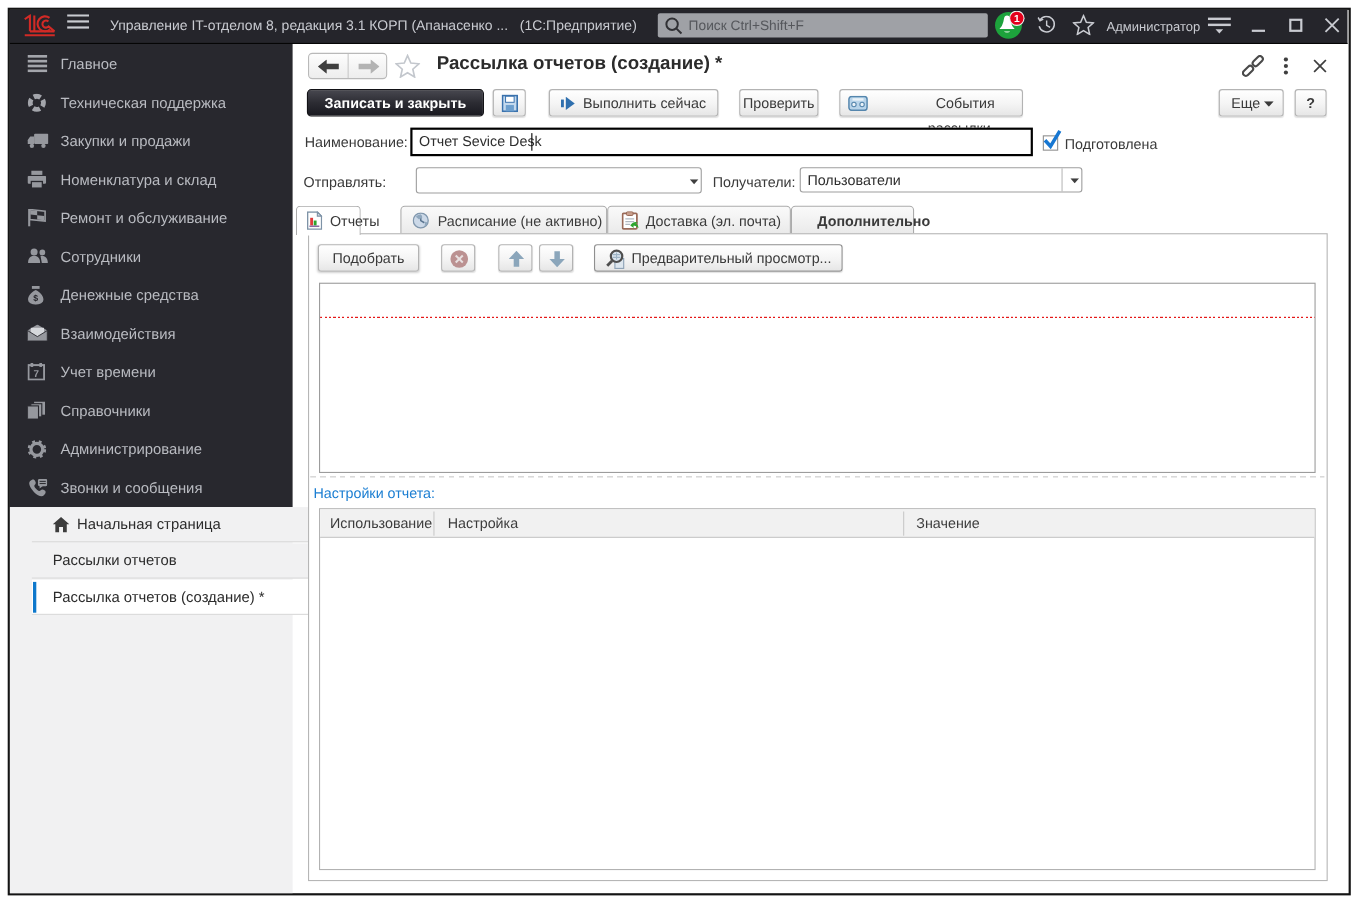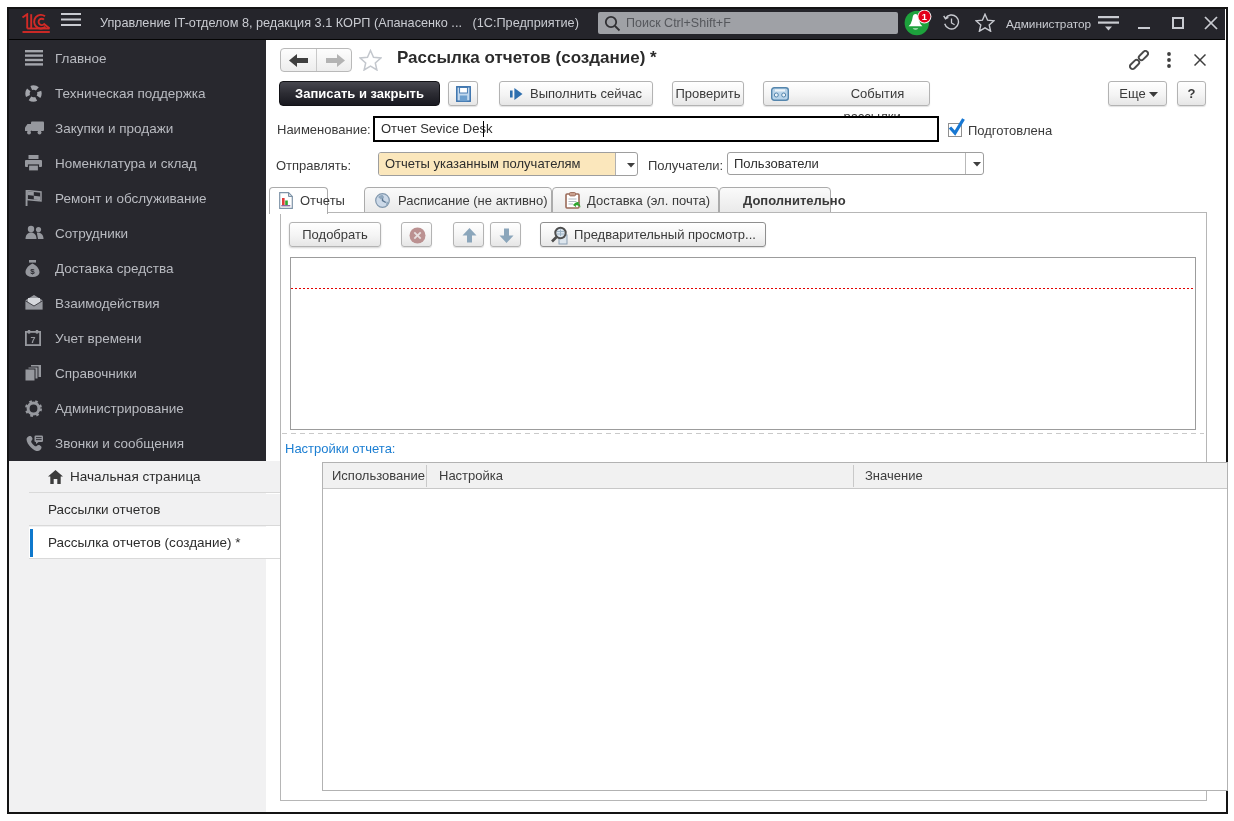--- a/index.html
+++ b/index.html
@@ -154,21 +154,21 @@
     <div class="txt">Сотрудники</div>
   </div>
 <div class="sbitem" style="left:9px;top:251px;">
     <svg width="15" height="17" viewBox="0 0 15 17">
       <g fill="#96989e">
         <rect x="4" y="0" width="7" height="2.6"></rect>
         <path d="M7.5 3.6 C2.5 6 0.5 9.5 0.5 12.5 a7 4.5 0 0 0 14 0 C14.5 9.5 12.5 6 7.5 3.6 Z"></path>
       </g>
       <text x="7.5" y="13.6" font-size="8" font-weight="bold" fill="#28282e" text-anchor="middle" font-family="Liberation Sans">$</text>
     </svg>
-    <div class="txt">Доставка средства</div>
+    <div class="txt">Денежные средства</div>
   </div>
 <div class="sbitem" style="left:9px;top:286px;">
     <svg width="18" height="15" viewBox="0 0 18 15">
       <g fill="#96989e">
         <path d="M0 5.5 L9 0 L18 5.5 L18 15 L0 15 Z"></path>
         <rect x="3" y="3" width="12" height="8" fill="#d6d8dc"></rect>
         <path d="M0 5.5 L9 11 L18 5.5 L18 15 L0 15 Z" stroke="#28282e" stroke-width="0.8"></path>
       </g>
     </svg>
     <div class="txt">Взаимодействия</div>
@@ -301,23 +301,20 @@
   <div class="abs" style="left:6px;top:3px;font-size:13px;color:#2e2e2e;">Отчет Sevice Desk</div>
   <div class="abs" style="left:108px;top:3px;width:1px;height:16px;background:#000;"></div>
 </div>
 <div class="abs" style="left:948px;top:123px;width:14px;height:14px;border:1px solid #909090;background:#fff;"></div>
 <svg class="abs" style="left:947px;top:116px" width="20" height="21" viewBox="0 0 20 21">
     <path d="M3 11.5 L8 17 L16.5 3" fill="none" stroke="#1777d2" stroke-width="3.2"></path>
   </svg>
 <div class="flabel" style="left:968px;top:123px;">Подготовлена</div>
 <div class="flabel" style="left:276px;top:158px;">Отправлять:</div>
 <div class="abs" style="left:378px;top:152px;width:260px;height:24px;border:1px solid #9e9e9e;border-radius:3px;background:#fff;overflow:hidden;">
-  <div class="abs" style="left:0;top:0;width:237px;height:22px;background:#fbe7bc;border-right:1px solid #b0b0b0;">
-    <div class="abs" style="left:6px;top:3px;font-size:13px;color:#2e2e2e;">Отчеты указанным получателям</div>
-  </div>
   <svg class="abs" style="left:248px;top:10px" width="8" height="4.5" viewBox="0 0 8 4.5">
       <path d="M0 0 L8 0 L4 4.5 Z" fill="#3f3f3f"></path>
     </svg>
 </div>
 <div class="flabel" style="left:648px;top:158px;">Получатели:</div>
 <div class="abs" style="left:727px;top:152px;width:257px;height:23px;border:1px solid #9e9e9e;border-radius:3px;background:#fff;">
   <div class="abs" style="left:237px;top:0;width:1px;height:21px;background:#b9b9b9;"></div>
   <div class="abs" style="left:6px;top:3px;font-size:13px;color:#2e2e2e;">Пользователи</div>
   <svg class="abs" style="left:245px;top:9px" width="8" height="4.5" viewBox="0 0 8 4.5">
       <path d="M0 0 L8 0 L4 4.5 Z" fill="#3f3f3f"></path>
@@ -392,21 +389,21 @@
       </g>
     <line x1="6.5" y1="11" x2="2" y2="15.5" stroke="#4e4e4e" stroke-width="2.6"></line>
   </svg>
   <span class="lb" style="margin-left:24px;">Предварительный просмотр...</span>
 </div>
 <div class="abs" style="left:290px;top:257px;width:906px;height:173px;border:1px solid #9c9c9c;background:#fff;">
   <div class="abs" style="left:0px;top:30px;width:904px;height:1px;background:repeating-linear-gradient(90deg,#e20000 0 2px,transparent 2px 4px);"></div>
 </div>
 <div class="abs" style="left:282px;top:433px;width:922px;height:1px;background:repeating-linear-gradient(90deg,#c9c9c9 0 5px,transparent 5px 9px);"></div>
 <div class="abs" style="left:285px;top:441px;font-size:13px;color:#1b7ed2;">Настройки отчета:</div>
-<div class="abs" style="left:290px;top:462px;width:906px;height:329px;border:1px solid #b2b2b2;background:#fff;margin-left:32px;">
+<div class="abs" style="left:290px;top:462px;width:906px;height:329px;border:1px solid #b2b2b2;background:#fff;">
   <div class="abs" style="left:0;top:0;width:904px;height:26px;background:#f1f1f1;border-bottom:1px solid #c8c8c8;">
     <div class="abs" style="left:9px;top:5px;font-size:13px;color:#3c3c3c;">Использование</div>
     <div class="abs" style="left:116px;top:5px;font-size:13px;color:#3c3c3c;">Настройка</div>
     <div class="abs" style="left:542px;top:5px;font-size:13px;color:#3c3c3c;">Значение</div>
     <div class="abs" style="left:103px;top:2px;width:1px;height:22px;background:#c9c9c9;"></div>
     <div class="abs" style="left:530px;top:2px;width:1px;height:22px;background:#c9c9c9;"></div>
   </div>
 </div>
 
 </body></html>

